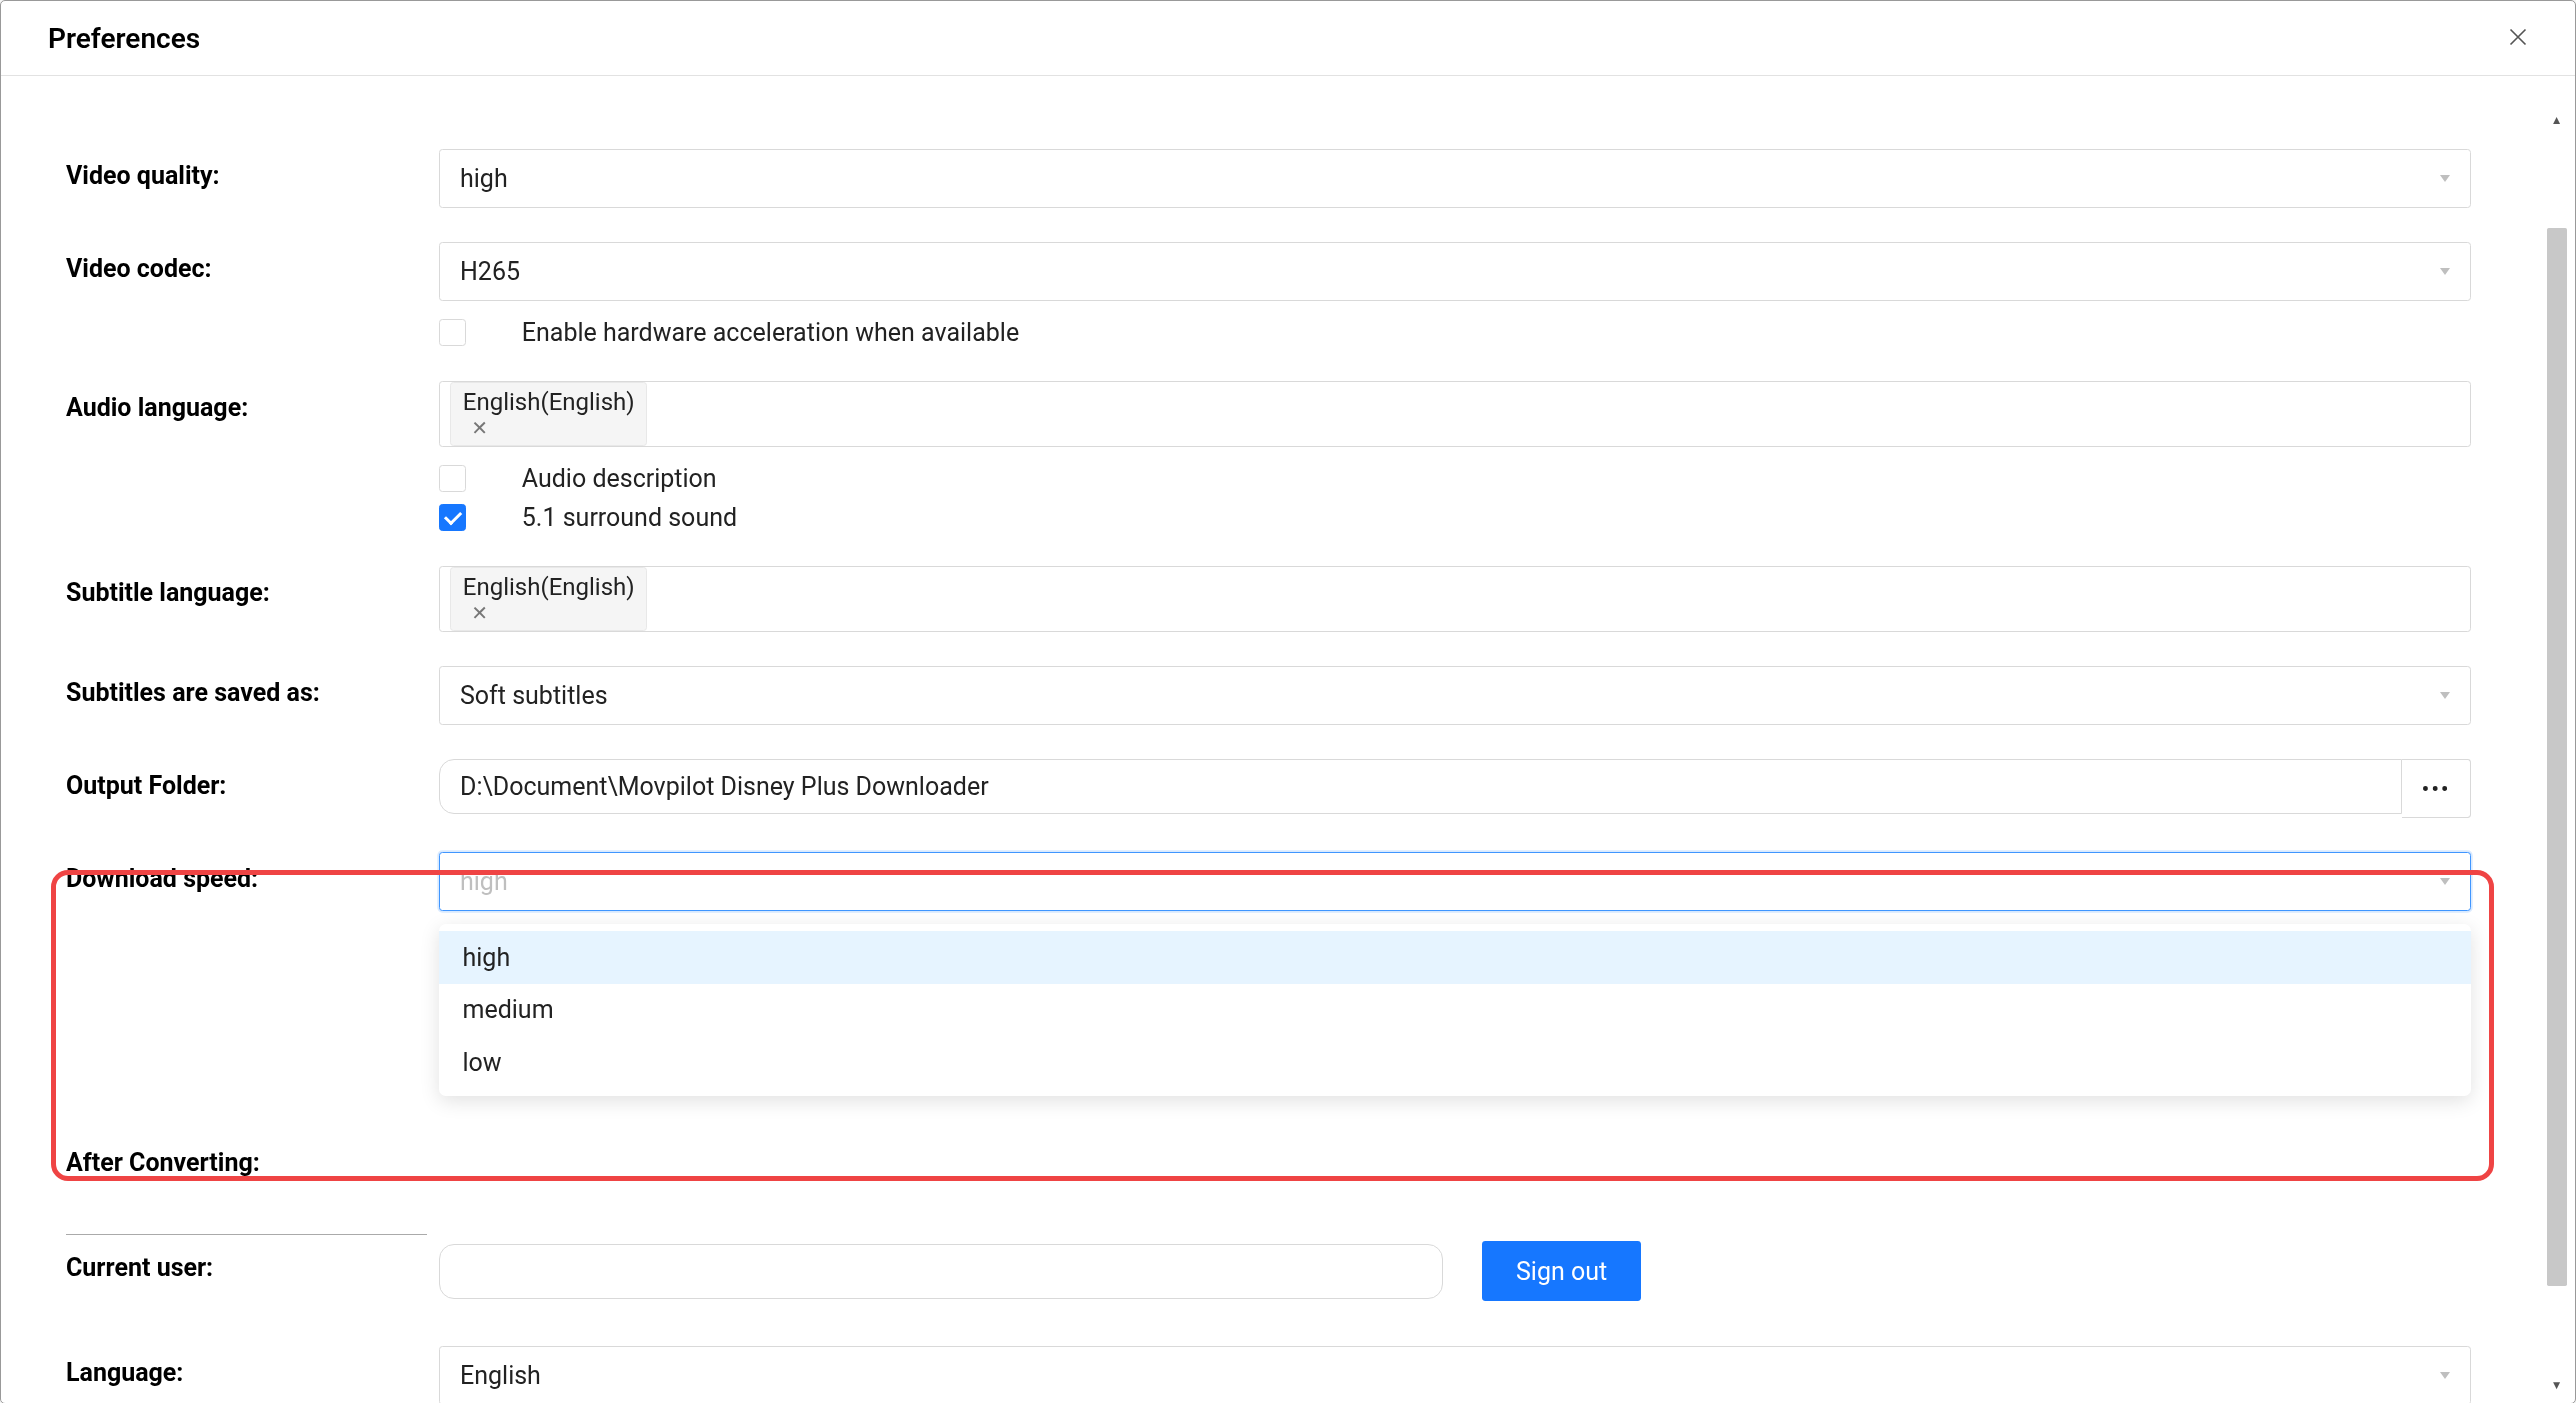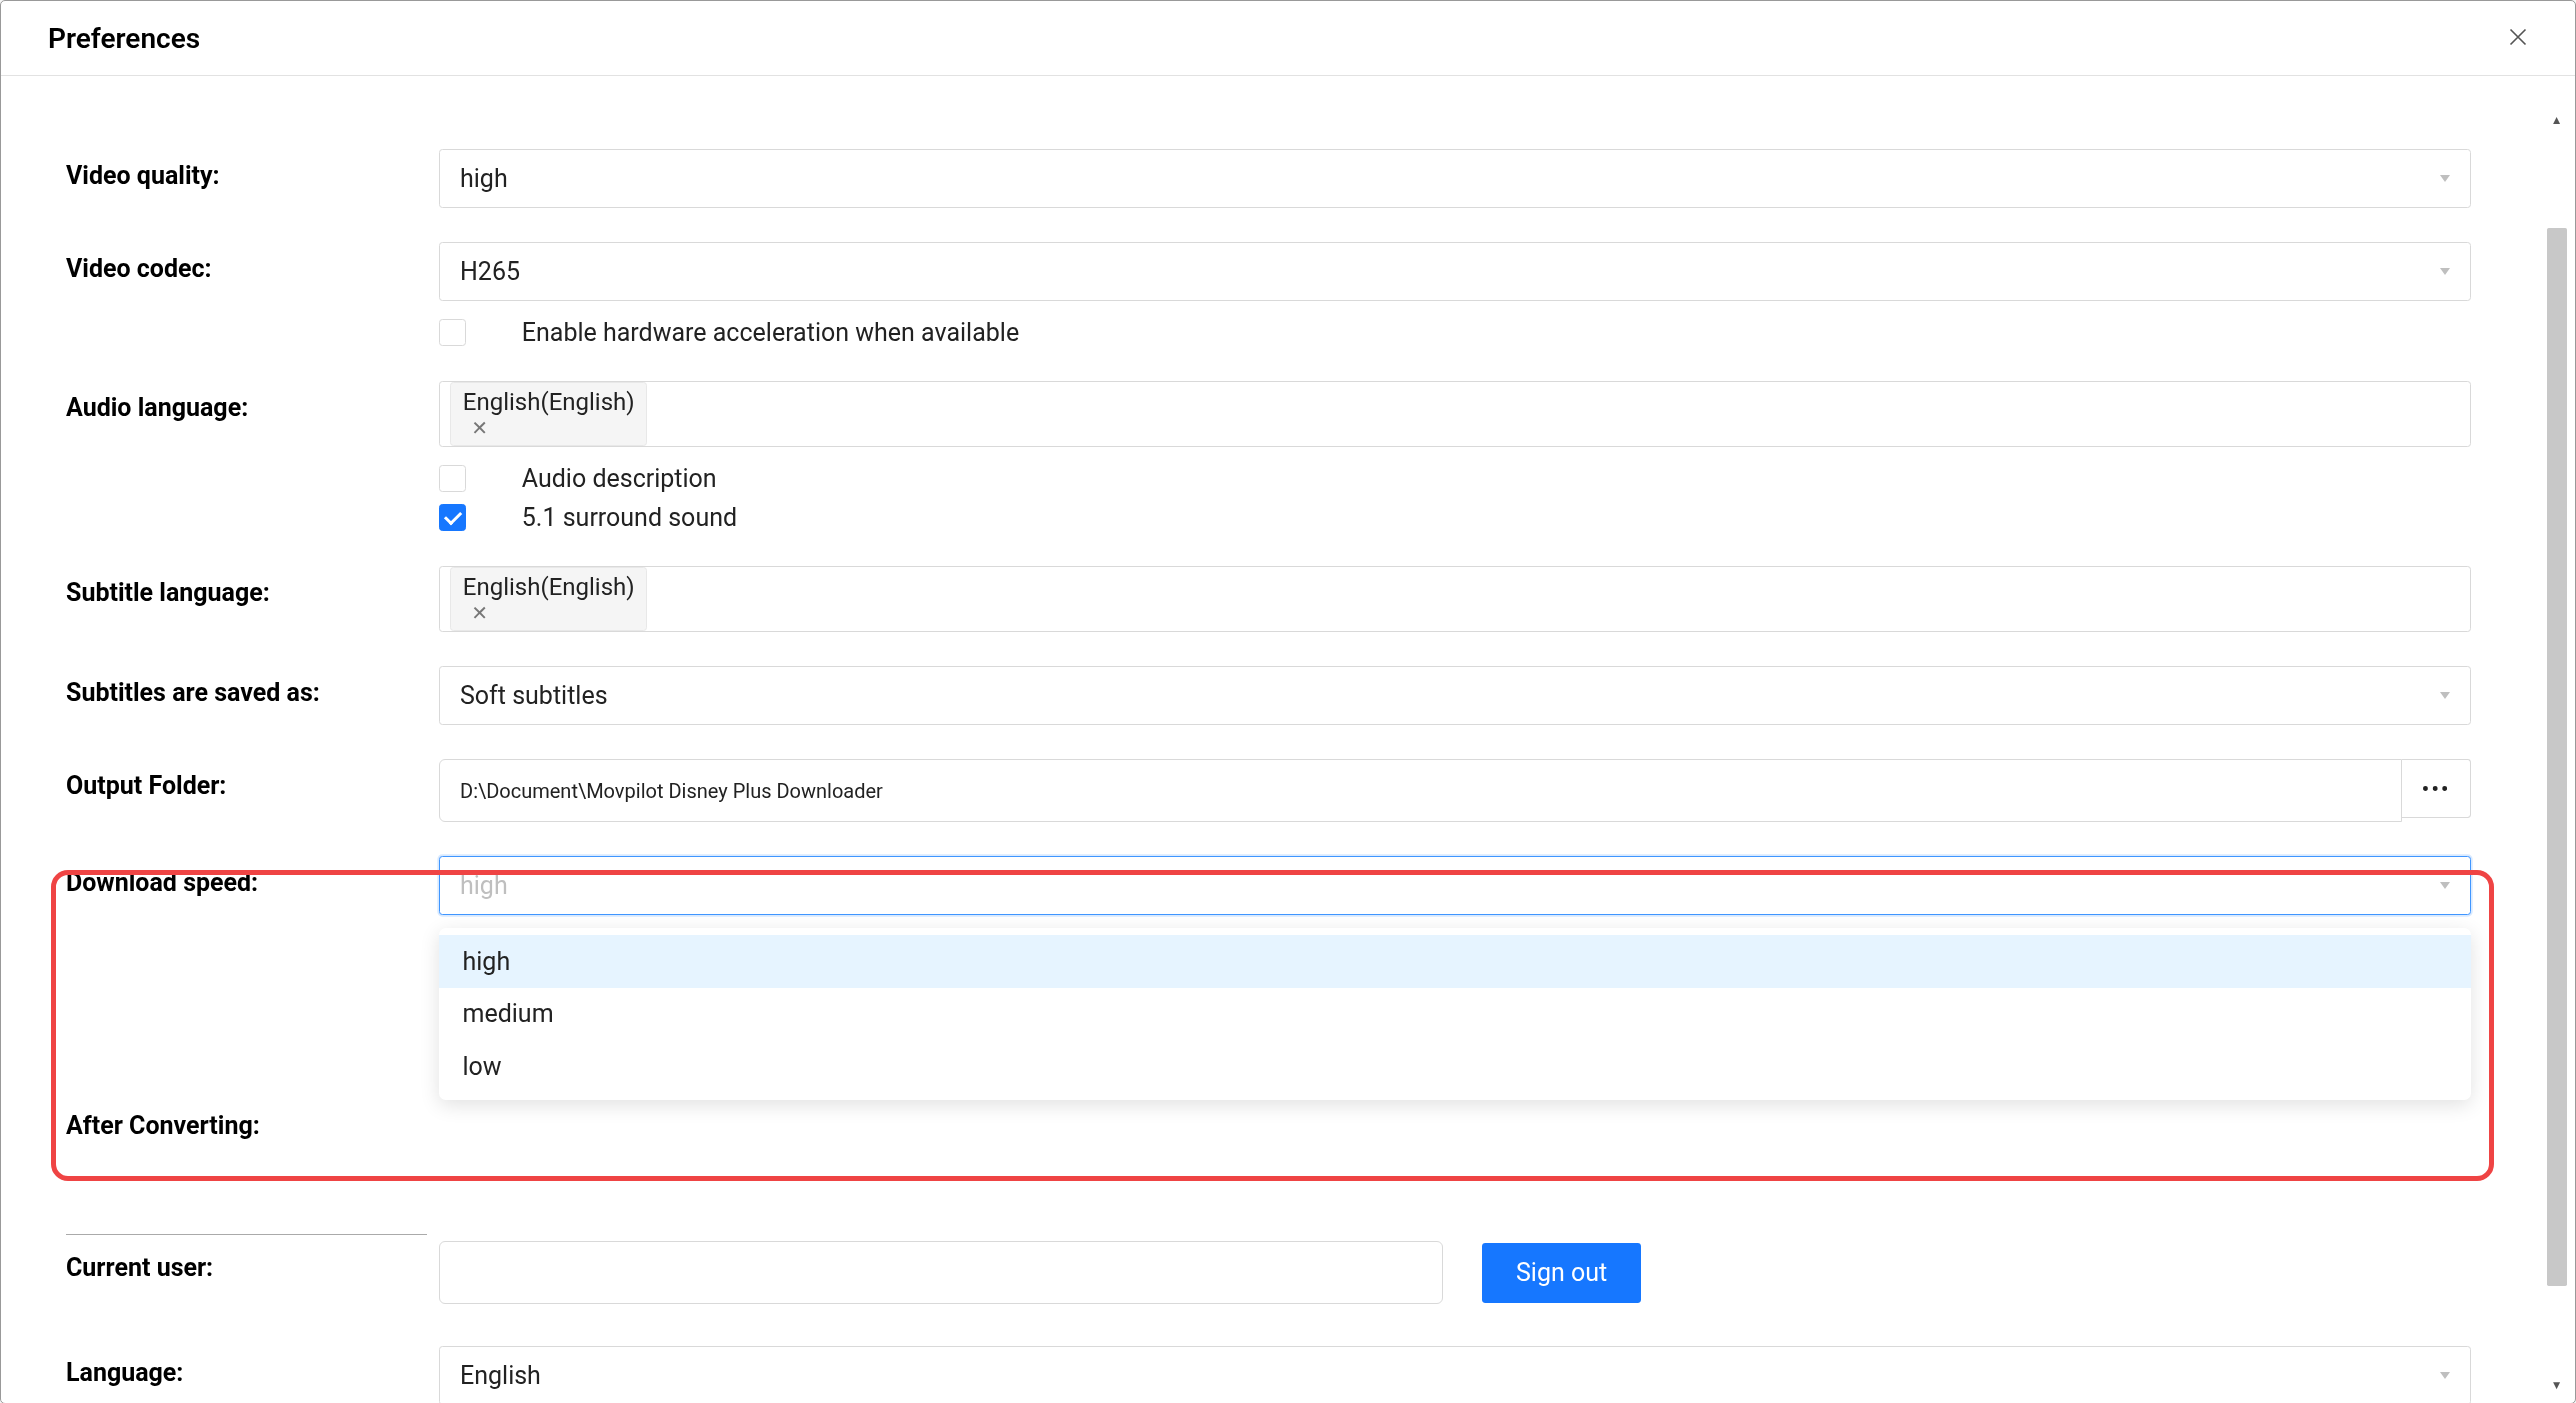--- a/index.html
+++ b/index.html
@@ -74,22 +74,22 @@
   width:100%;min-height:59px;
   border:0.8px solid #d9d9d9;border-radius:3.4px;
   display:flex;align-items:center;padding:0 10px;background:#fff;
 }
 .tag{
   background:#f5f5f5;border:0.8px solid #e8e8e8;border-radius:3.4px;
   padding:5px 11.8px;display:flex;align-items:flex-start;font-size:24px;color:#222;flex-direction:column;
 }
 .tag .x{margin-left:8.4px;color:#777;font-size:20px;}
 .input-plain{
-  width:100%;height:63px;border:0.8px solid #d9d9d9;border-radius:6px;
-  padding:0 20px;font-size:20px;color:#222;background:#fff;
+  width:100%;height:55px;border:0.8px solid #d9d9d9;border-radius:15px;
+  padding:0 20px;font-size:25px;color:#222;background:#fff;
 }
 .output-row{display:flex;gap:0;}
 .output-row .input-plain{flex:1;border-top-right-radius:0;border-bottom-right-radius:0;}
 .btn-dots{
   width:69px;height:59px;border:0.8px solid #d9d9d9;border-left:none;
   border-top-right-radius:3.4px;border-bottom-right-radius:3.4px;
   display:flex;align-items:center;justify-content:center;font-size:23.5px;color:#222;background:#fff;
   letter-spacing:1.7px;
 }
 .divider{height:0.8px;background:#aaa;margin:30px 0 34px 0;}
@@ -221,21 +221,21 @@
             <span class="chev"></span>
           </div>
           <div class="dropdown">
             <div class="opt sel">high</div>
             <div class="opt">medium</div>
             <div class="opt">low</div>
           </div>
         </div>
       </div>
 
-      <div class="row" style="position:absolute;top:997px;">
+      <div class="row" style="position:absolute;top:1034px;">
         <div class="label-col"><span>After Converting:</span></div>
       </div>
 
       <div class="divider" style="position:absolute;top:1102px;left:65px;width:361px;"></div>
 
       <div class="row" style="position:absolute;top:1139px;left:65px;right:54px;margin-bottom:0;">
         <div class="label-col"><span>Current user:</span></div>
         <div class="field-col">
           <div class="signout-row">
             <div class="input-plain"></div>

